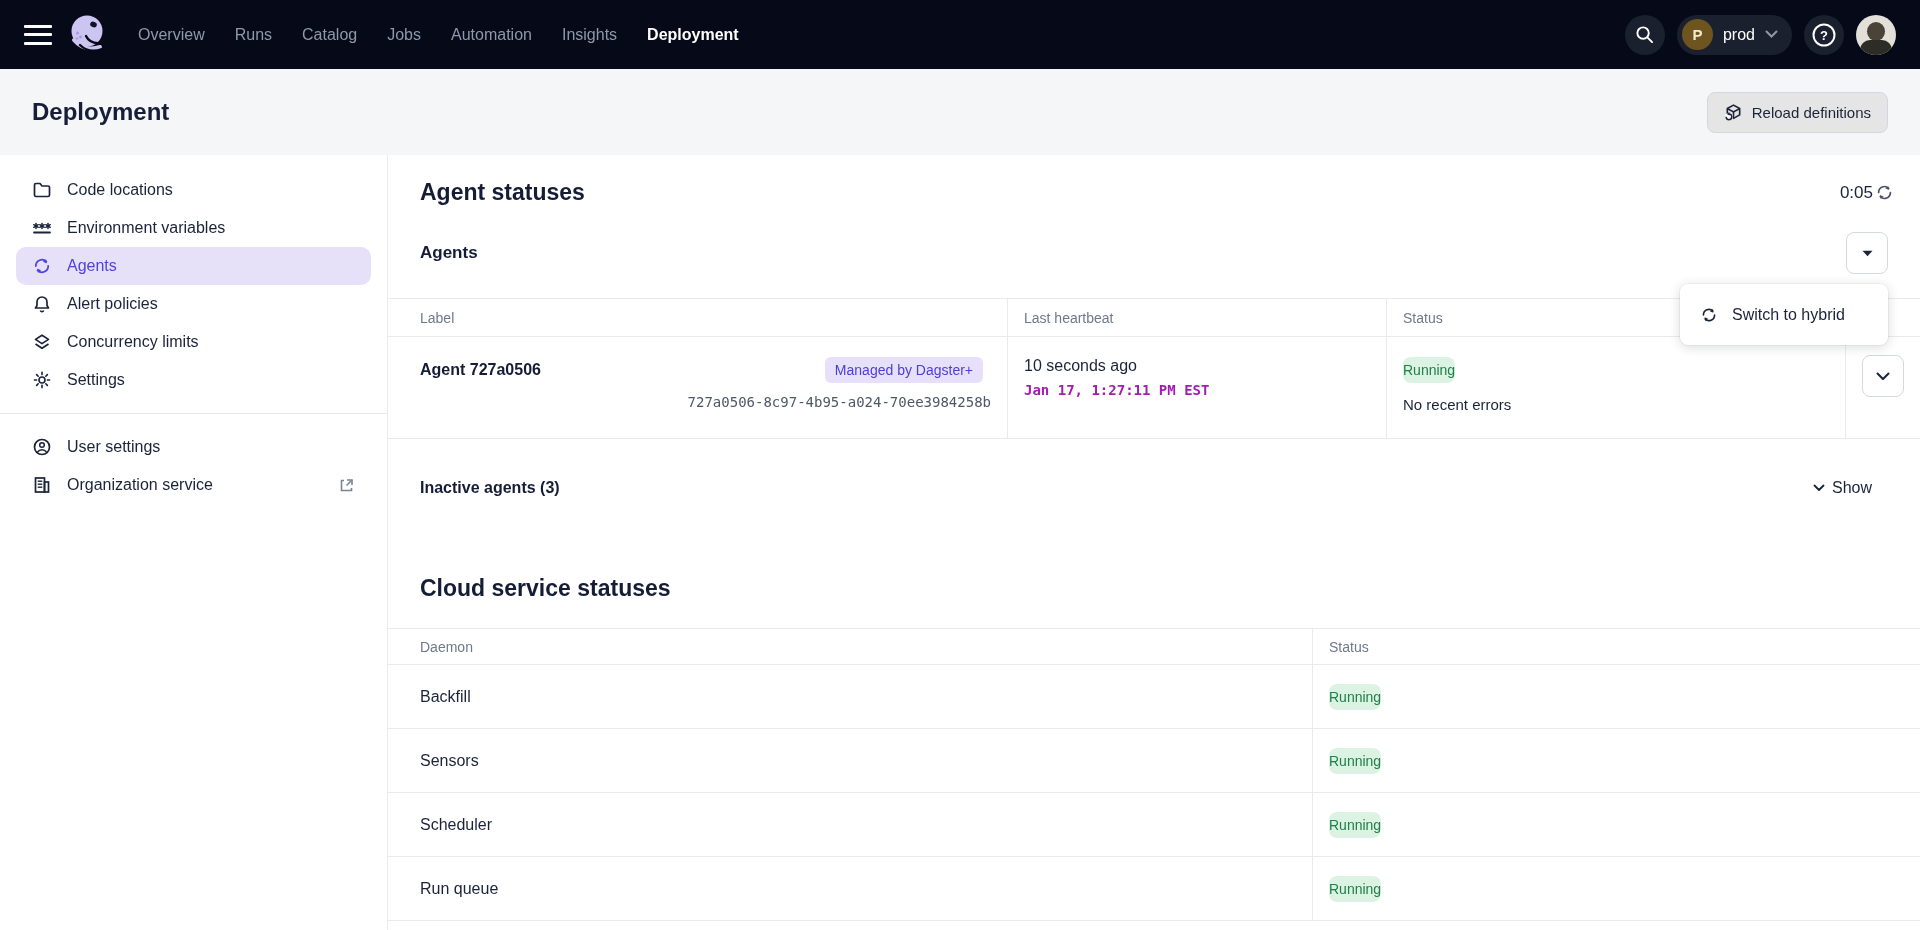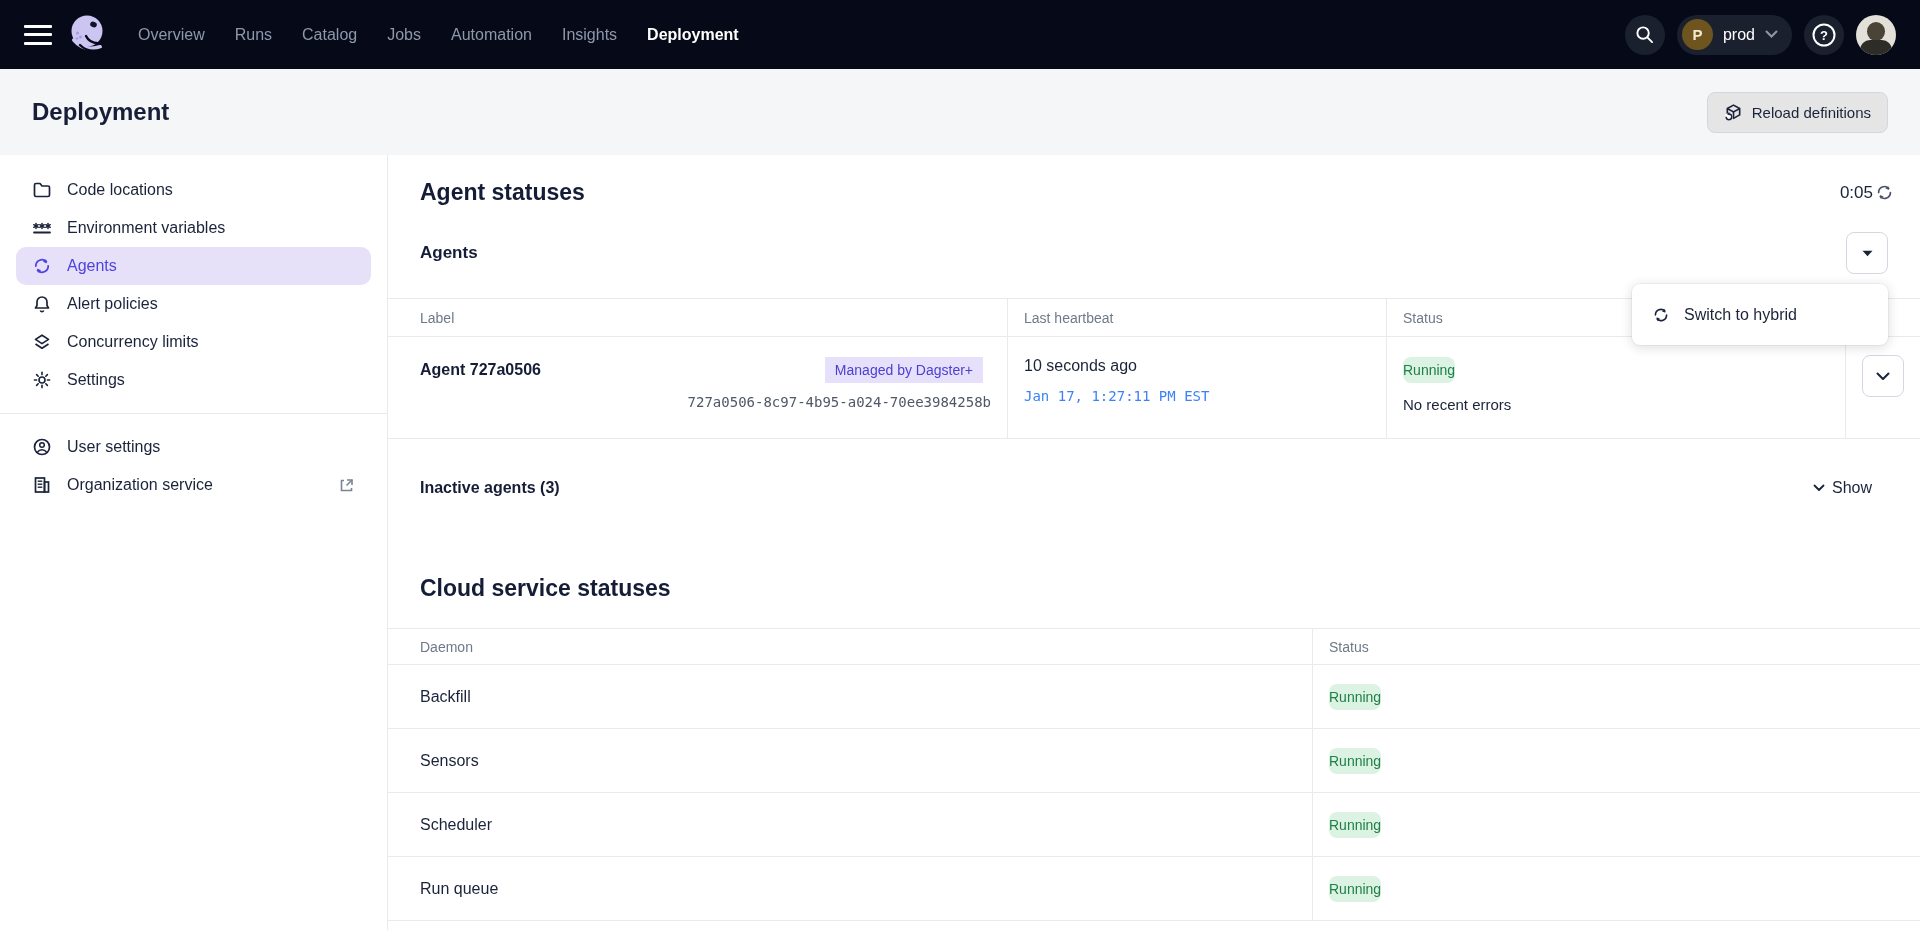--- a/index.html
+++ b/index.html
@@ -50,30 +50,30 @@
   .sq-btn { width:42px; height:42px; background:#fff; border:1px solid #d3d8e0; border-radius:8px; display:flex; align-items:center; justify-content:center; cursor:pointer; }
 
   
   .agents-table { margin-top:24px; display:grid; grid-template-columns:620px 379px 459px 1fr; border-top:1px solid #e8eaee; }
   .agents-table .th { font-size:14px; color:#6f7988; padding:10px 16px; border-bottom:1px solid #e8eaee; height:38px; display:flex; align-items:center; }
   .agents-table .td { border-bottom:1px solid #e8eaee; height:102px; padding:20px 16px 0 16px; }
   .colborder { border-right:1px solid #e8eaee; }
   .pad-l { padding-left:32px !important;text-align:right; }
   .cell-top { display:flex; align-items:center; justify-content:space-between; }
   .agent-name { font-size:16px; font-weight:bold; color:#141c36; }
-  .badge-purple { background:#e6e0fb; color:#4a3fd1; font-size:14px; border-radius:0; padding:5px 10px; margin-right:8px; }
+  .badge-purple { background:#e6e0fb; color:#4a3fd1; font-size:14px; border-radius:6px; padding:5px 10px; margin-right:8px; }
   .uuid { font-size:14px; color:#4f5866; margin-top:11px; }
   .hb-main { font-size:16px; color:#1a2339; }
-  .hb-time { font-size:14px; color:#3b82f6; margin-top:13px; }
+  .hb-time { font-size:14px; color:#a21caf; margin-top:7px;font-weight:bold; }
   .badge-green { display:inline-block; background:#dcf3e3; color:#1f8048; font-size:14px; border-radius:8px; padding:5px 0; }
   .status-note { font-size:15px; color:#1a2339; margin-top:13px; }
   .expander-cell { padding:18px 0 0 0 !important; display:flex; justify-content:center; }
 
   
-  .menu { position:absolute; top:129px; right:32px; width:256px; height:61px; background:#fff; border-radius:8px; box-shadow:0 2px 12px rgba(16,24,40,.16), 0 0 0 1px rgba(16,24,40,.04); z-index:5; display:flex; align-items:center; }
+  .menu { position:absolute; top:129px; right:32px; width:208px; height:61px; background:#fff; border-radius:8px; box-shadow:0 2px 12px rgba(16,24,40,.16), 0 0 0 1px rgba(16,24,40,.04); z-index:5; display:flex; align-items:center; }
   .menu-item { display:flex; align-items:center; gap:14px; padding:0 20px; font-size:16px; color:#1a2339; width:100%; height:100%; cursor:pointer; }
 
   
   .inactive-row { display:flex; align-items:center; justify-content:space-between; padding:0 48px 0 32px; margin-top:40px; }
   .inactive-label { font-size:16px; font-weight:bold; color:#141c36; }
   .show-toggle { display:flex; align-items:center; gap:7px; font-size:16px; color:#1a2339; cursor:pointer; }
 
   
   .cloud-title { margin-top:78px; padding-left:32px; font-size:23px; font-weight:bold; color:#141c36; }
   .cloud-table { margin-top:26px; display:grid; grid-template-columns:925px 1fr; border-top:1px solid #e8eaee; }

